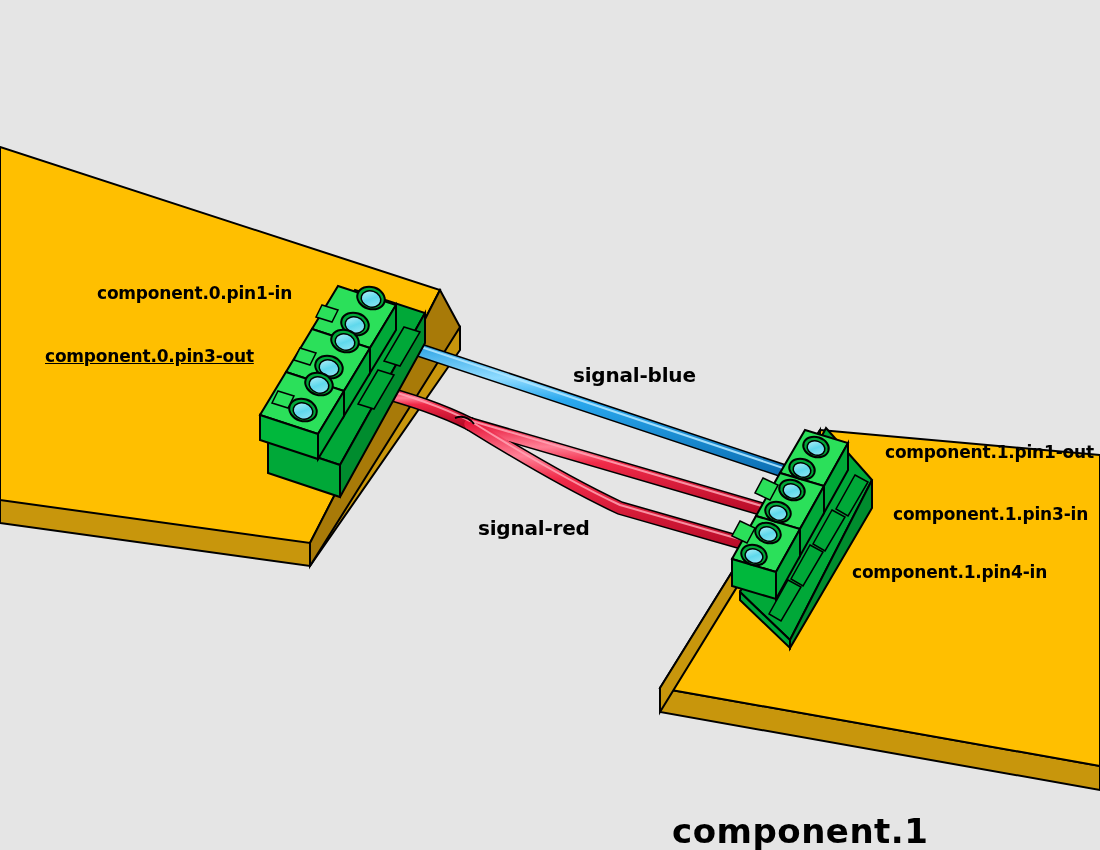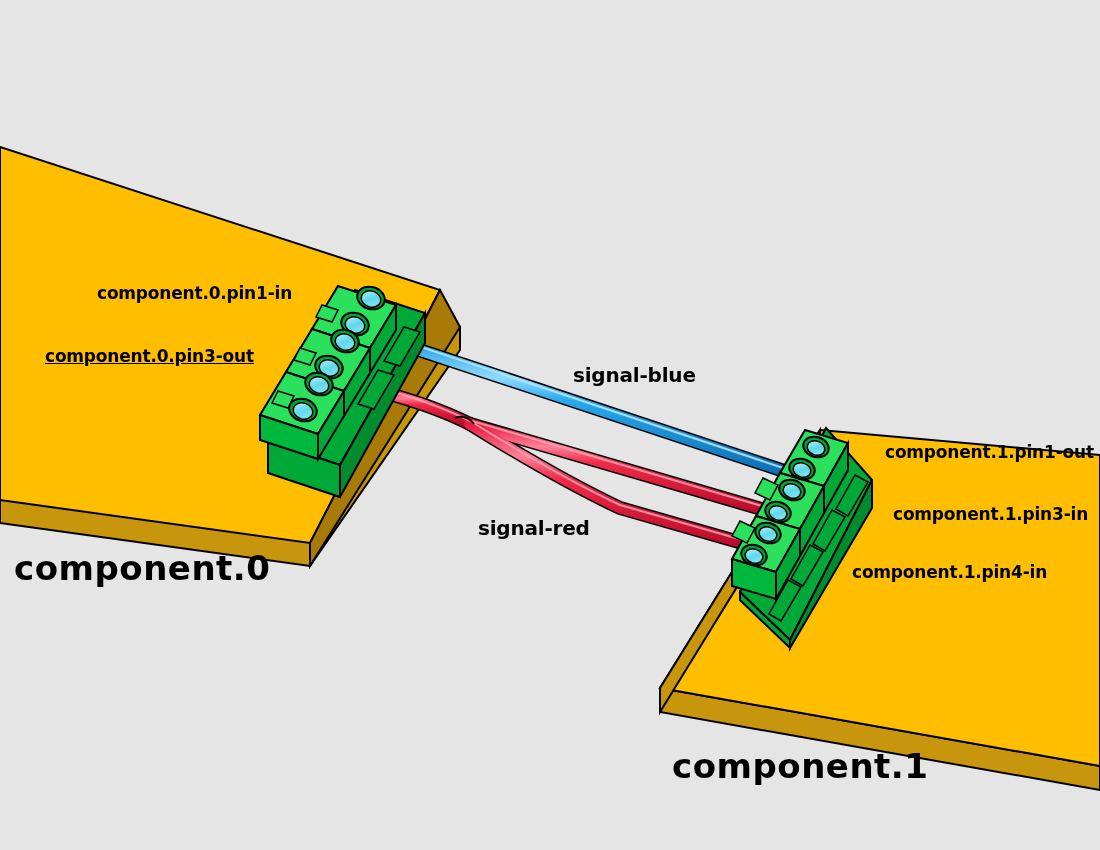--- a/index.html
+++ b/index.html
@@ -217,17 +217,16 @@
   <div class="lbl lbl-pin" style="left:846px; top:444px;margin-left:39px;">component.1.pin1-out</div>
 
   <div class="lbl lbl-pin" style="left:847px; top:506px;margin-left:46px;">component.1.pin3-in</div>
 
   <div class="lbl lbl-pin" style="left:852px; top:564px;">component.1.pin4-in</div>
 
   <div class="lbl lbl-wire" style="left:553px; top:365px;margin-left:20px;">signal-blue</div>
 
   <div class="lbl lbl-wire" style="left:478px; top:518px;">signal-red</div>
 
-  <div class="lbl lbl-comp" style="left:14px; top:551px;">component.0</div>
-
-  <div class="lbl lbl-comp" style="left:672px; top:749px;">component.1</div>
+
+  <div class="lbl lbl-comp" style="left:672px; top:814px;">component.1</div>
 
 </div>
 
 </body></html>

